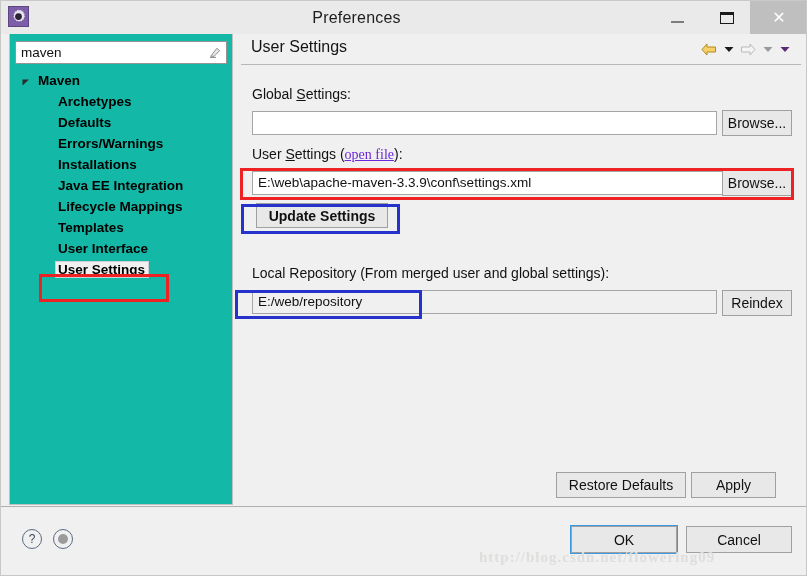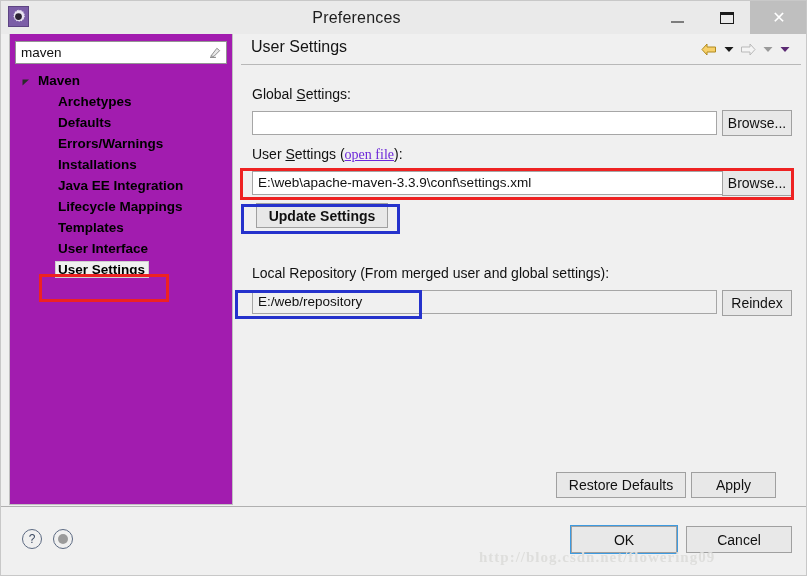--- a/index.html
+++ b/index.html
@@ -57,21 +57,21 @@
   #btn-max { right: 58px; }
   #btn-close { right: 0px; width: 58px; background: #bfbfbf; }
   .min-glyph { width: 13px; height: 2px; background: #7d7d7d; margin-top: 8px; }
   .max-glyph { width: 14px; height: 12px; border: 1.6px solid #1a1a1a; border-top-width: 3.5px; }
   .close-glyph { color: #ffffff; font-size: 16px; line-height: 1; font-family: "Liberation Sans", sans-serif; }
 
   
   #left-panel {
     position: absolute; left: 8px; top: 33px;
     width: 224px; height: 471px;
-    background: #a21caf;
+    background: #14b8a6;
     border: 1px solid #c0c0c0;
     border-top: none;
   }
   #search-wrap {
     position: absolute; left: 5px; top: 7px;
     width: 212px; height: 23px;
     background: #ffffff;
     border: 1px solid #949494;
     display: flex; align-items: center;
   }

